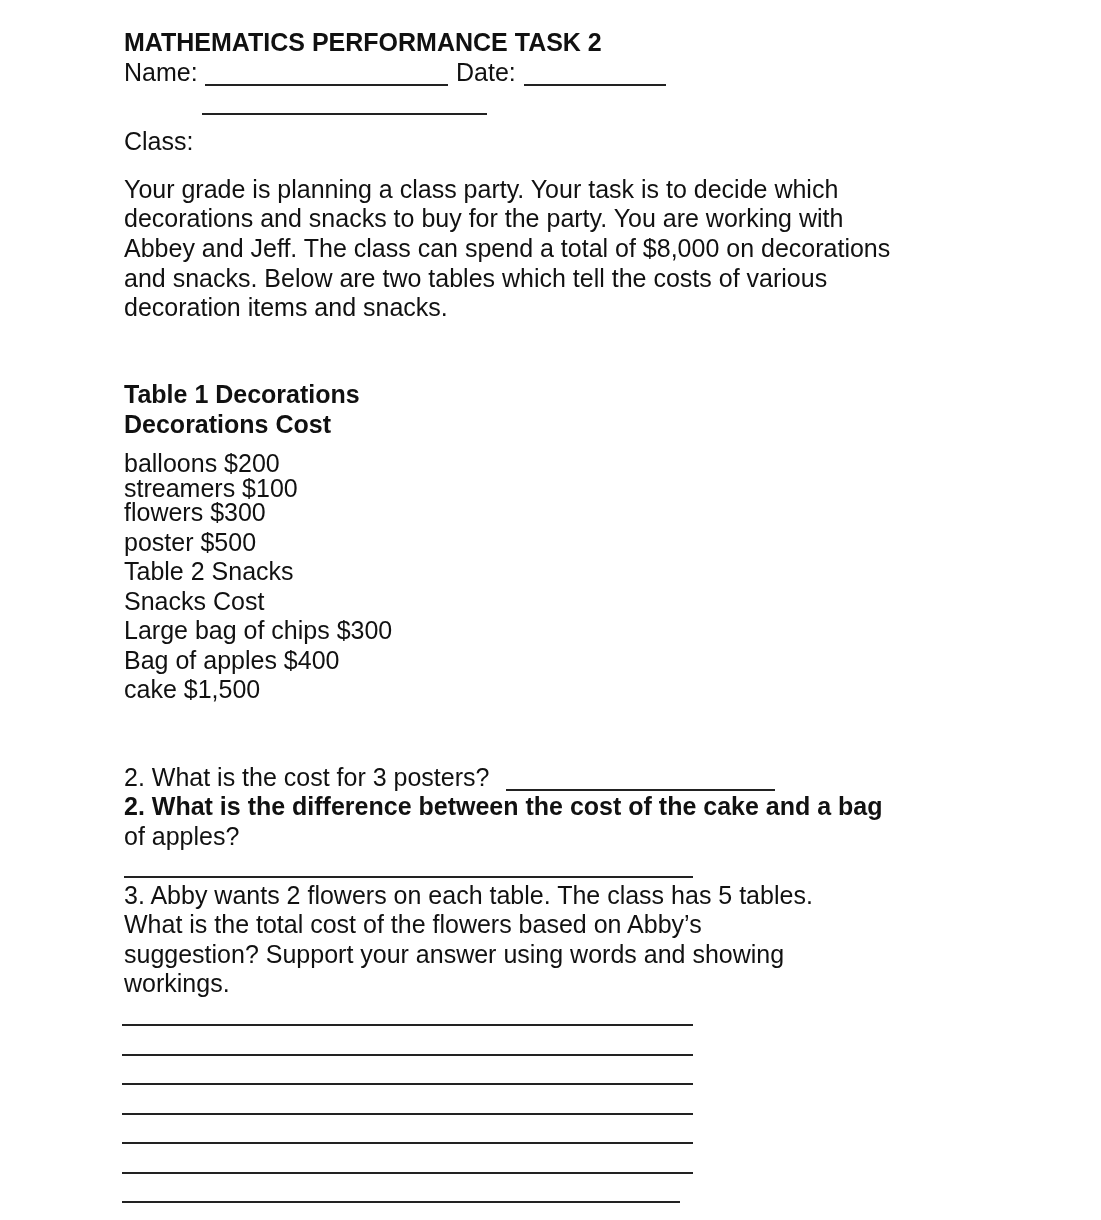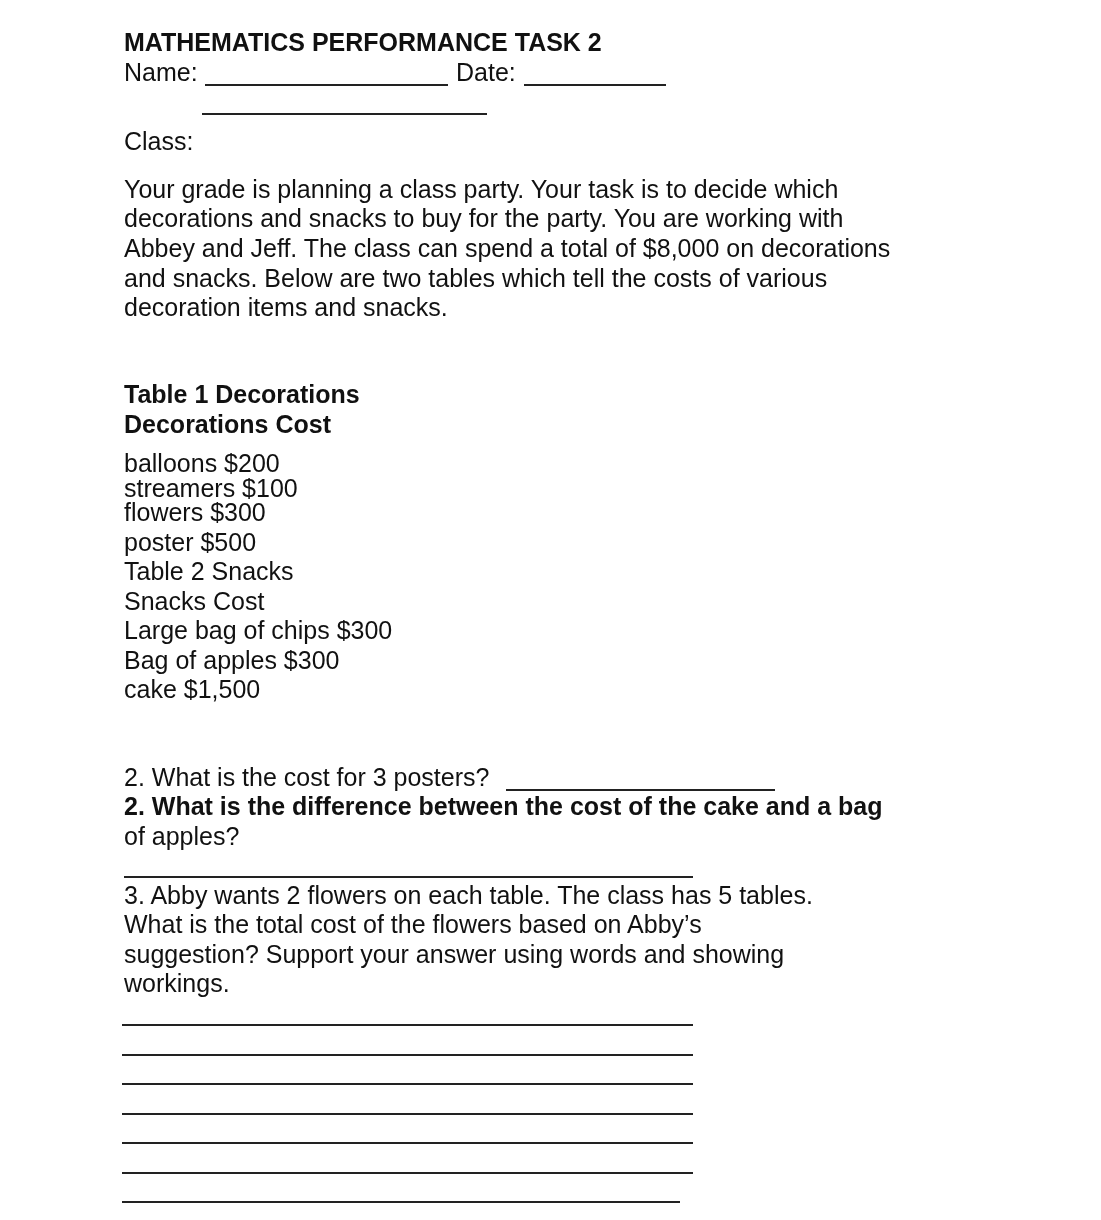--- a/index.html
+++ b/index.html
@@ -29,21 +29,21 @@
 <div class="abs bold" style="top:379px;">Table 1 Decorations</div>
 <div class="abs bold" style="top:409px;">Decorations Cost</div>
 <div class="abs" style="top:438px;margin-top:35px;">streamers $100</div>
 <div class="abs" style="top:448px;">balloons $200</div>
 <div class="abs" style="top:497px;">flowers $300</div>
 <div class="abs" style="top:527px;">poster $500</div>
 
 <div class="abs" style="top:556px;">Table 2 Snacks</div>
 <div class="abs" style="top:586px;text-align:center;">Snacks Cost</div>
 <div class="abs" style="top:615px;">Large bag of chips $300</div>
-<div class="abs" style="top:645px;">Bag of apples $300</div>
+<div class="abs" style="top:645px;">Bag of apples $400</div>
 <div class="abs" style="top:674px;">cake $1,500</div>
 
 <div class="abs" style="top:762px;">2. What is the cost for 3 posters?</div>
 <div class="blank" style="left:506px; top:789px; width:269px;"></div>
 
 <div class="abs" style="top:791px;font-weight:bold;">2. What is the difference between the cost of the cake and a bag</div>
 <div class="abs" style="top:821px;">of apples?</div>
 <div class="blank" style="left:124px; top:876px; width:569px;"></div>
 
 <div class="abs" style="top:880px;">3. Abby wants 2 flowers on each table. The class has 5 tables.</div>

